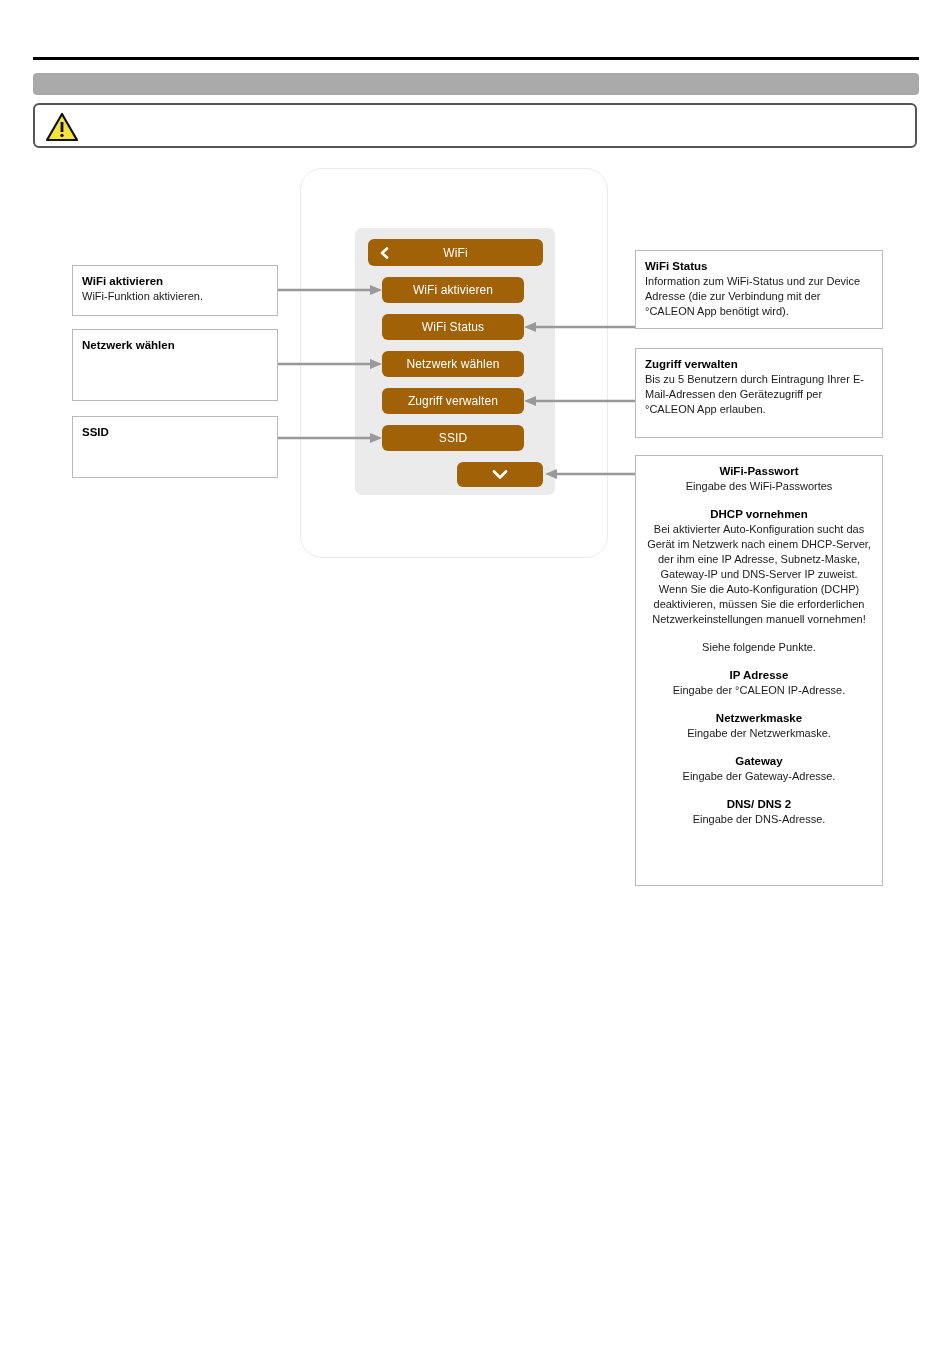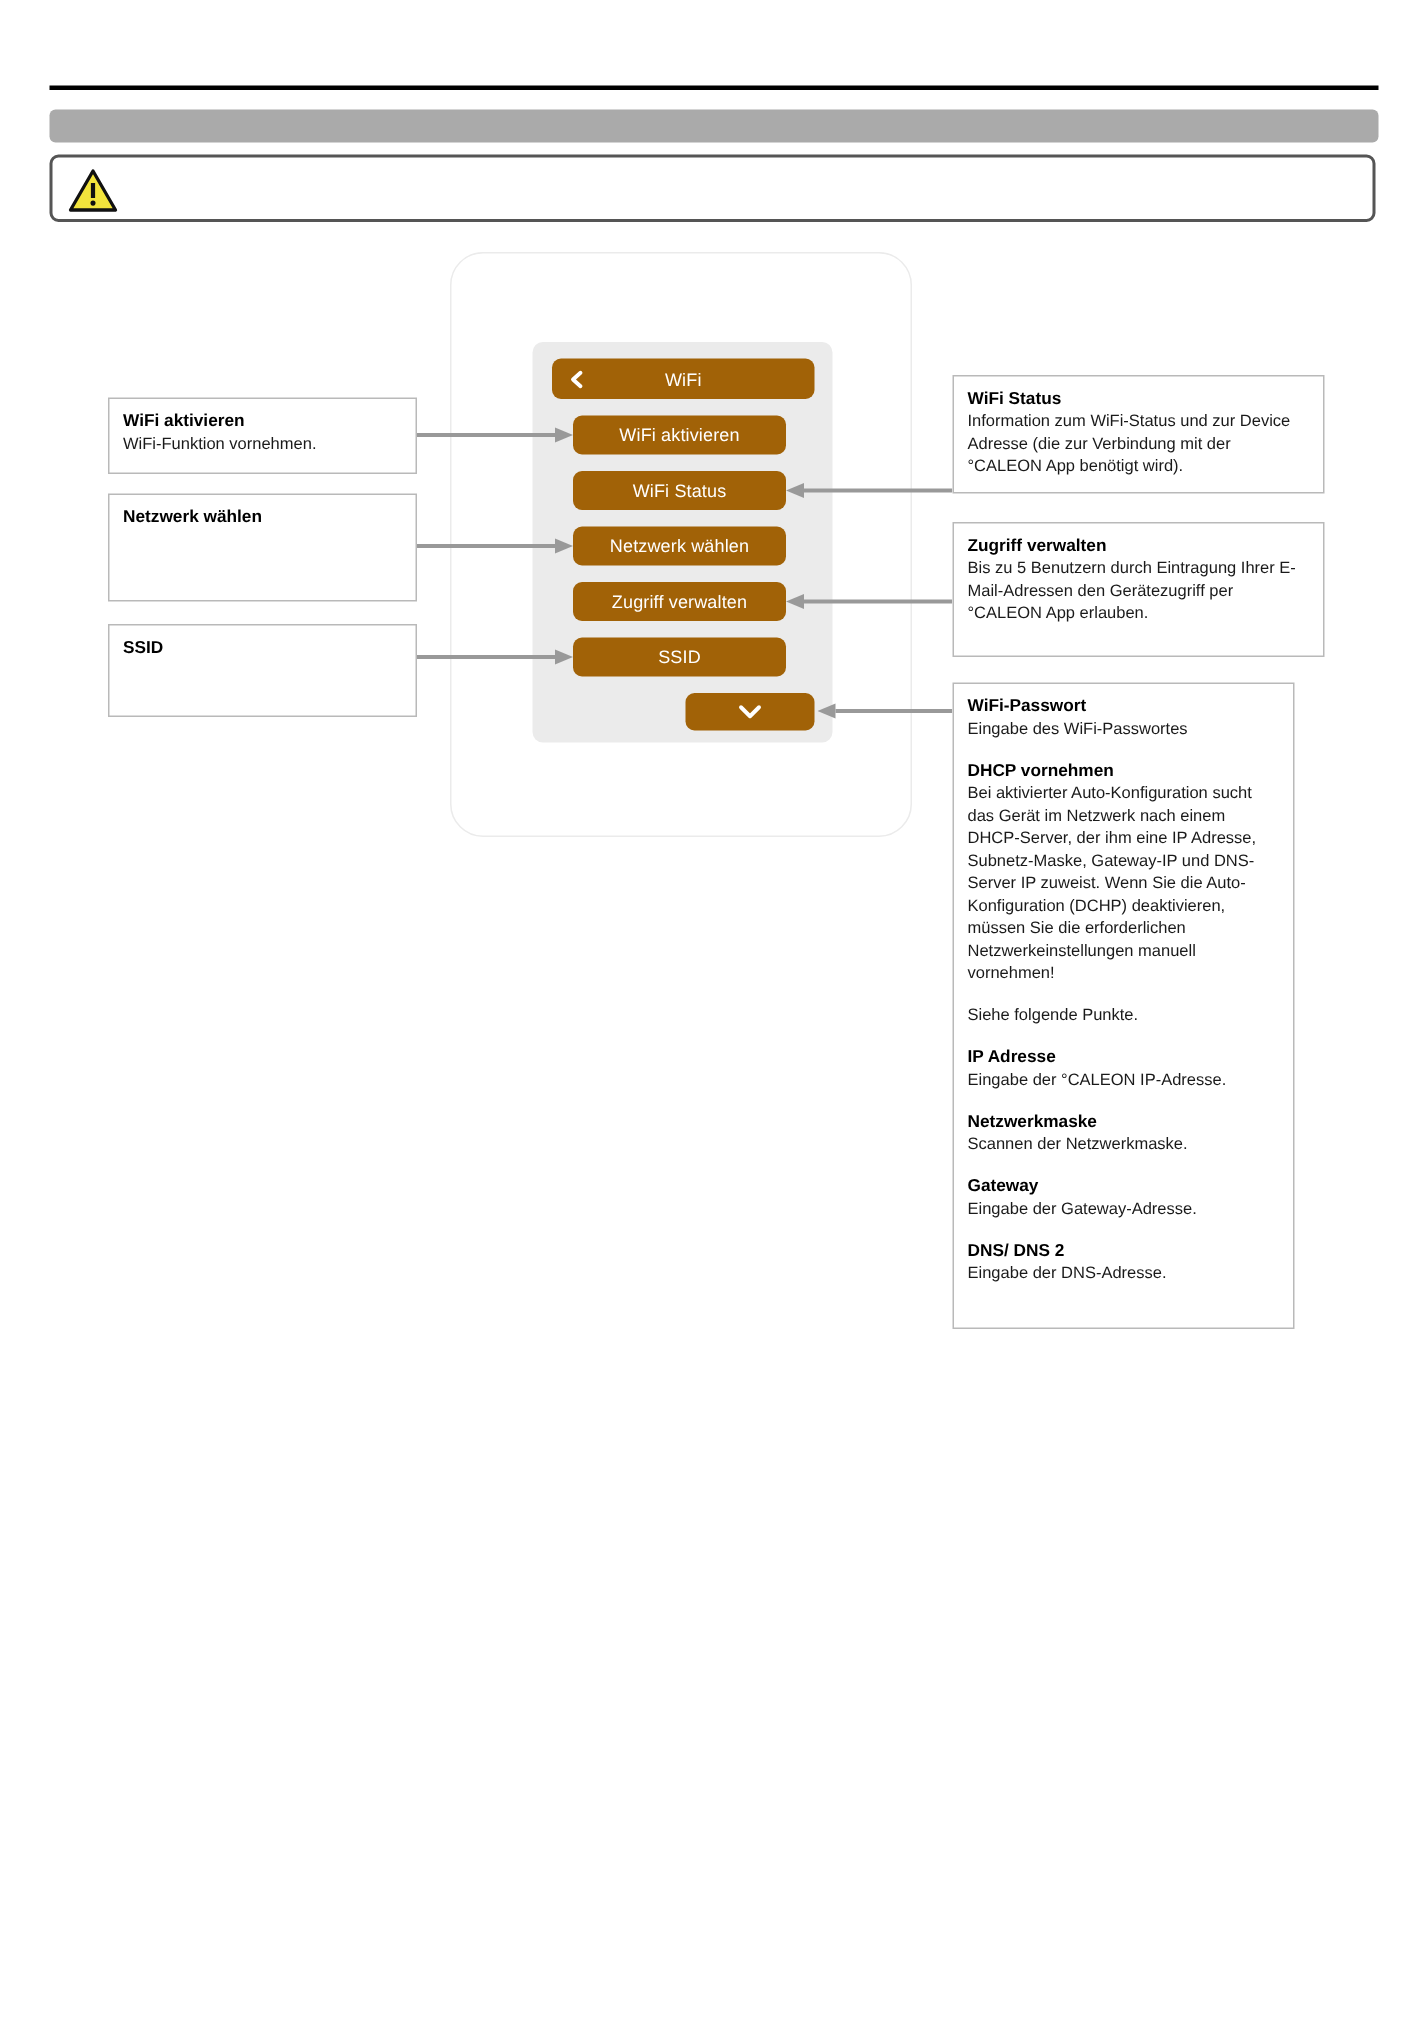--- a/index.html
+++ b/index.html
@@ -166,21 +166,21 @@
   .callout .sp { height: 13px; }
 
   
   .c-left1 { left: 72px; top: 265px; width: 206px; height: 51px; }
   .c-left2 { left: 72px; top: 329px; width: 206px; height: 72px; }
   .c-left3 { left: 72px; top: 416px; width: 206px; height: 62px; }
 
   
   .c-right1 { left: 635px; top: 250px; width: 248px; height: 79px; }
   .c-right2 { left: 635px; top: 348px; width: 248px; height: 90px; }
-  .c-right3 { left: 635px; top: 455px; width: 228px; height: 431px; }
+  .c-right3 { left: 635px; top: 455px; width: 248px; height: 431px; text-align: center; }
 
   
   .arrow {
     position: absolute;
     height: 12px;
   }
   .arrow svg { display: block; }
 </style>
 </head>
 <body>
@@ -271,21 +271,21 @@
 </div>
 <div class="arrow" style="left:545px; top:468px; width:90px;">
   <svg viewBox="0 0 90 12" width="90" height="12" aria-hidden="true">
     <line x1="12" y1="6" x2="90" y2="6" stroke="#999999" stroke-width="2.6"></line>
     <polygon points="12,1 0,6 12,11" fill="#999999"></polygon>
   </svg>
 </div>
 
 <div class="callout c-left1">
   <p class="hd">WiFi aktivieren</p>
-  <p class="bd">WiFi-Funktion vornehmen.</p>
+  <p class="bd">WiFi-Funktion aktivieren.</p>
 </div>
 <div class="callout c-left2">
   <p class="hd">Netzwerk wählen</p>
 </div>
 <div class="callout c-left3">
   <p class="hd">SSID</p>
 </div>
 
 <div class="callout c-right1">
   <p class="hd">WiFi Status</p>
@@ -306,21 +306,21 @@
   <div class="sp"></div>
 
   <p class="bd">Siehe folgende Punkte.</p>
   <div class="sp"></div>
 
   <p class="hd">IP Adresse</p>
   <p class="bd">Eingabe der °CALEON IP-Adresse.</p>
   <div class="sp"></div>
 
   <p class="hd">Netzwerkmaske</p>
-  <p class="bd">Scannen der Netzwerkmaske.</p>
+  <p class="bd">Eingabe der Netzwerkmaske.</p>
   <div class="sp"></div>
 
   <p class="hd">Gateway</p>
   <p class="bd">Eingabe der Gateway-Adresse.</p>
   <div class="sp"></div>
 
   <p class="hd">DNS/ DNS 2</p>
   <p class="bd">Eingabe der DNS-Adresse.</p>
 </div>
 

